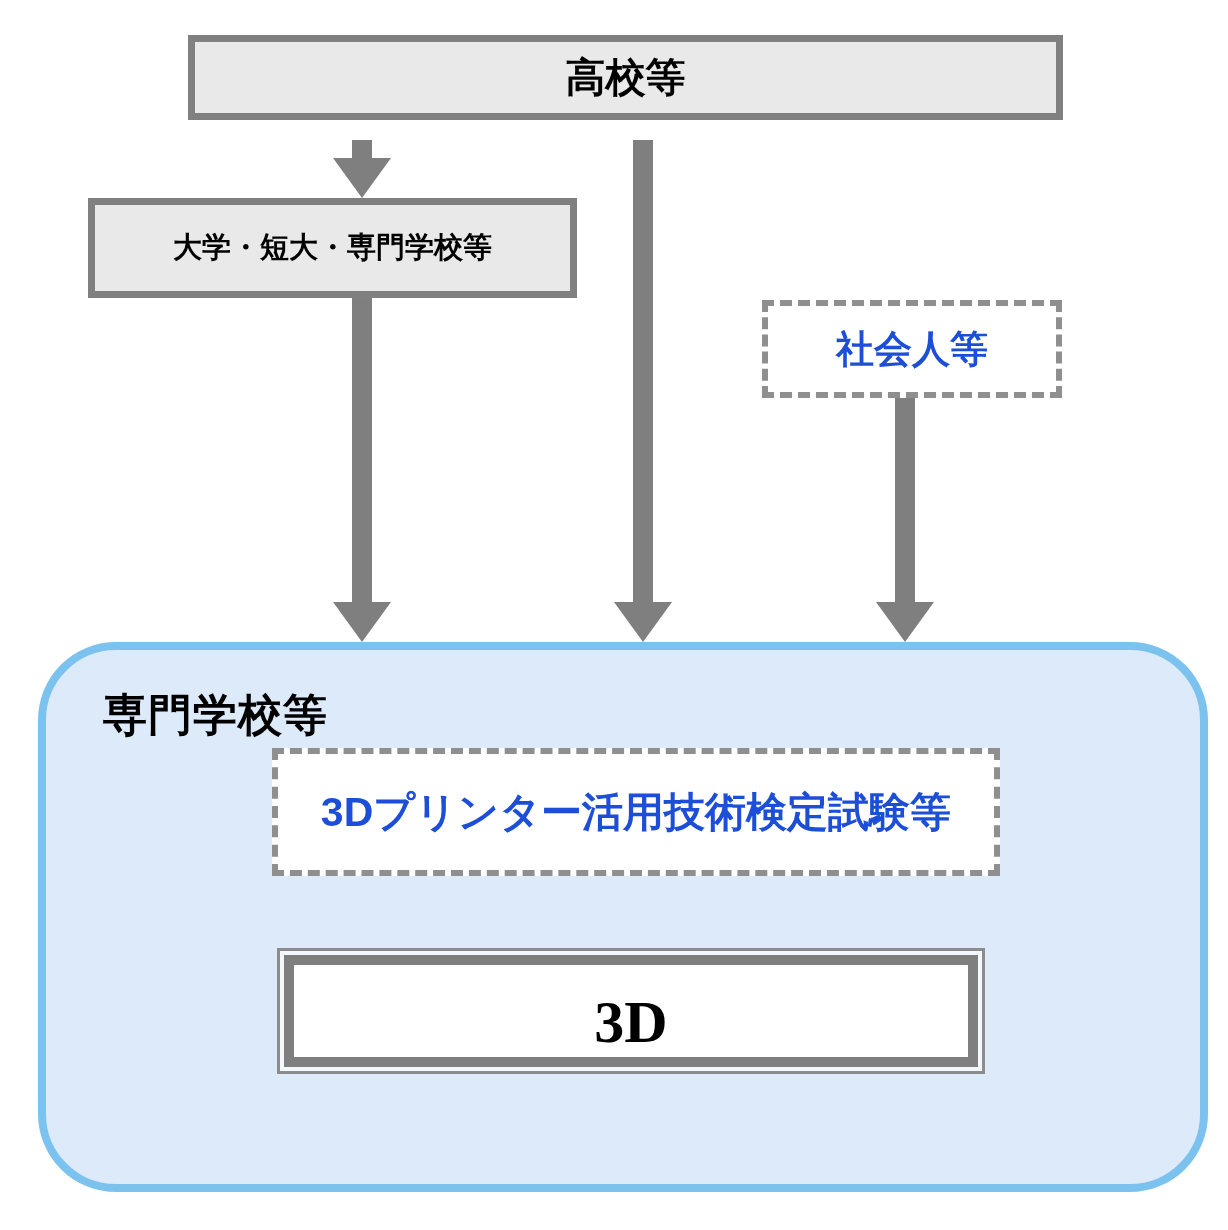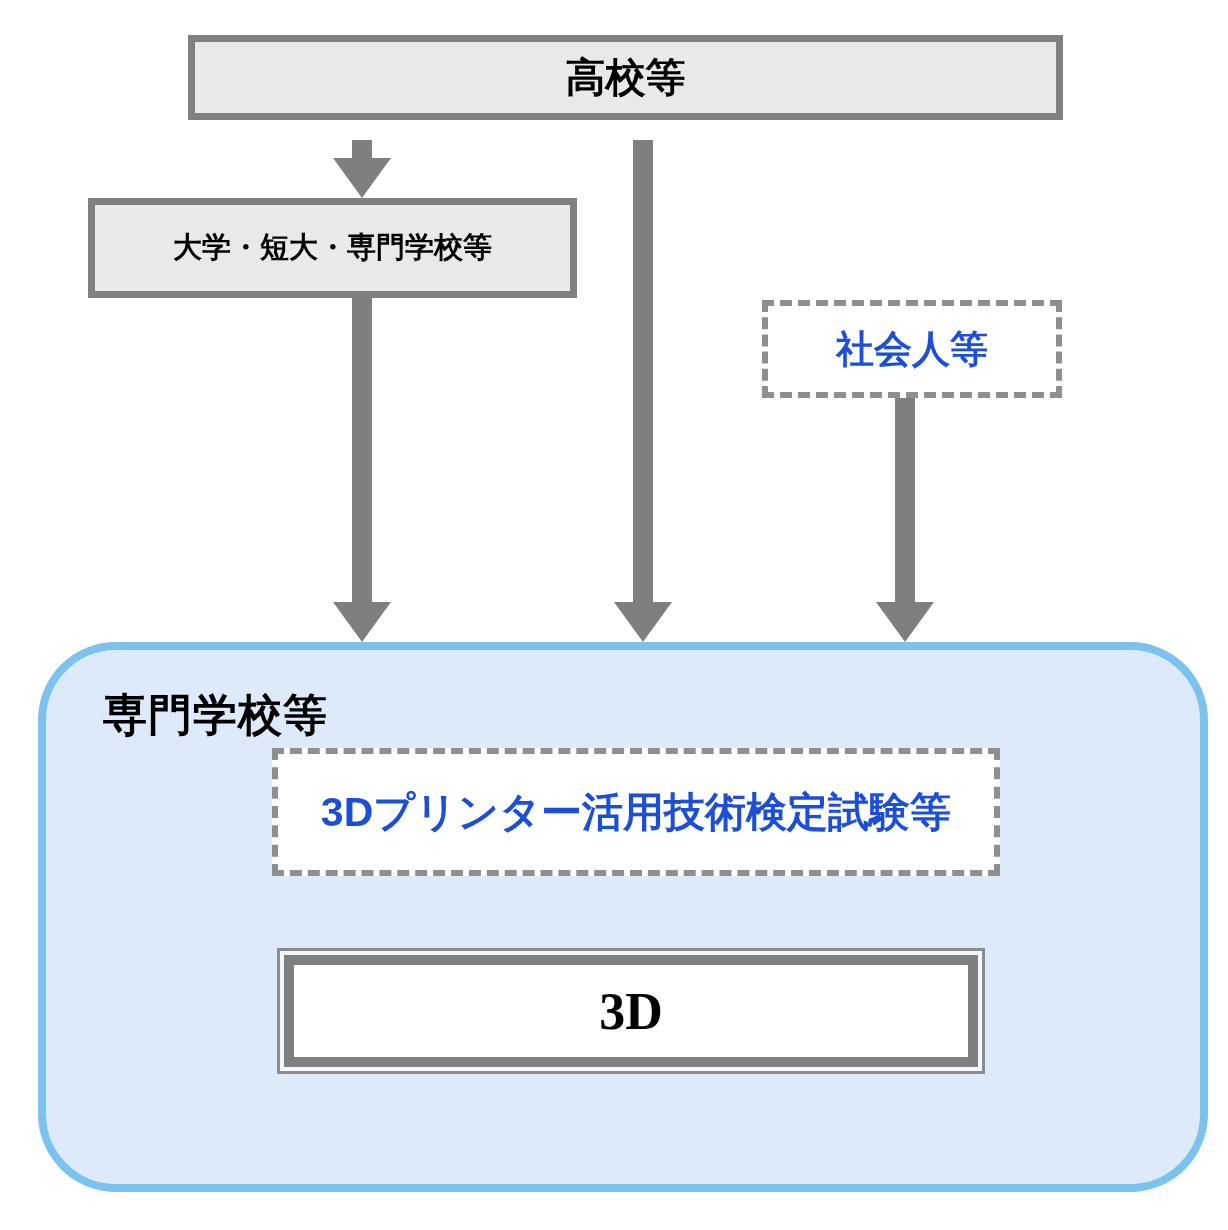--- a/index.html
+++ b/index.html
@@ -74,25 +74,25 @@
     border: 3px solid #8c8c8c;
     background: #f3f8fe;
     padding: 4px;
   }
   .double-box-inner {
     box-sizing: border-box;
     width: 100%; height: 100%;
     border: 10px solid #7f7f7f;
     background: #ffffff;
     display: flex;
-    align-items: center;
+    align-items: flex-end;
     justify-content: center;
     color: #000000;
     font-weight: bold;
-    font-size: 52px;
+    font-size: 60px;
     gap: 12px;
   }
   .serif-part { font-family: "Liberation Serif", serif; font-weight: bold; }
 
   
   .arrow { position: absolute; width: 58px; }
   .arrow-shaft {
     position: absolute;
     left: 50%;
     transform: translateX(-50%);

